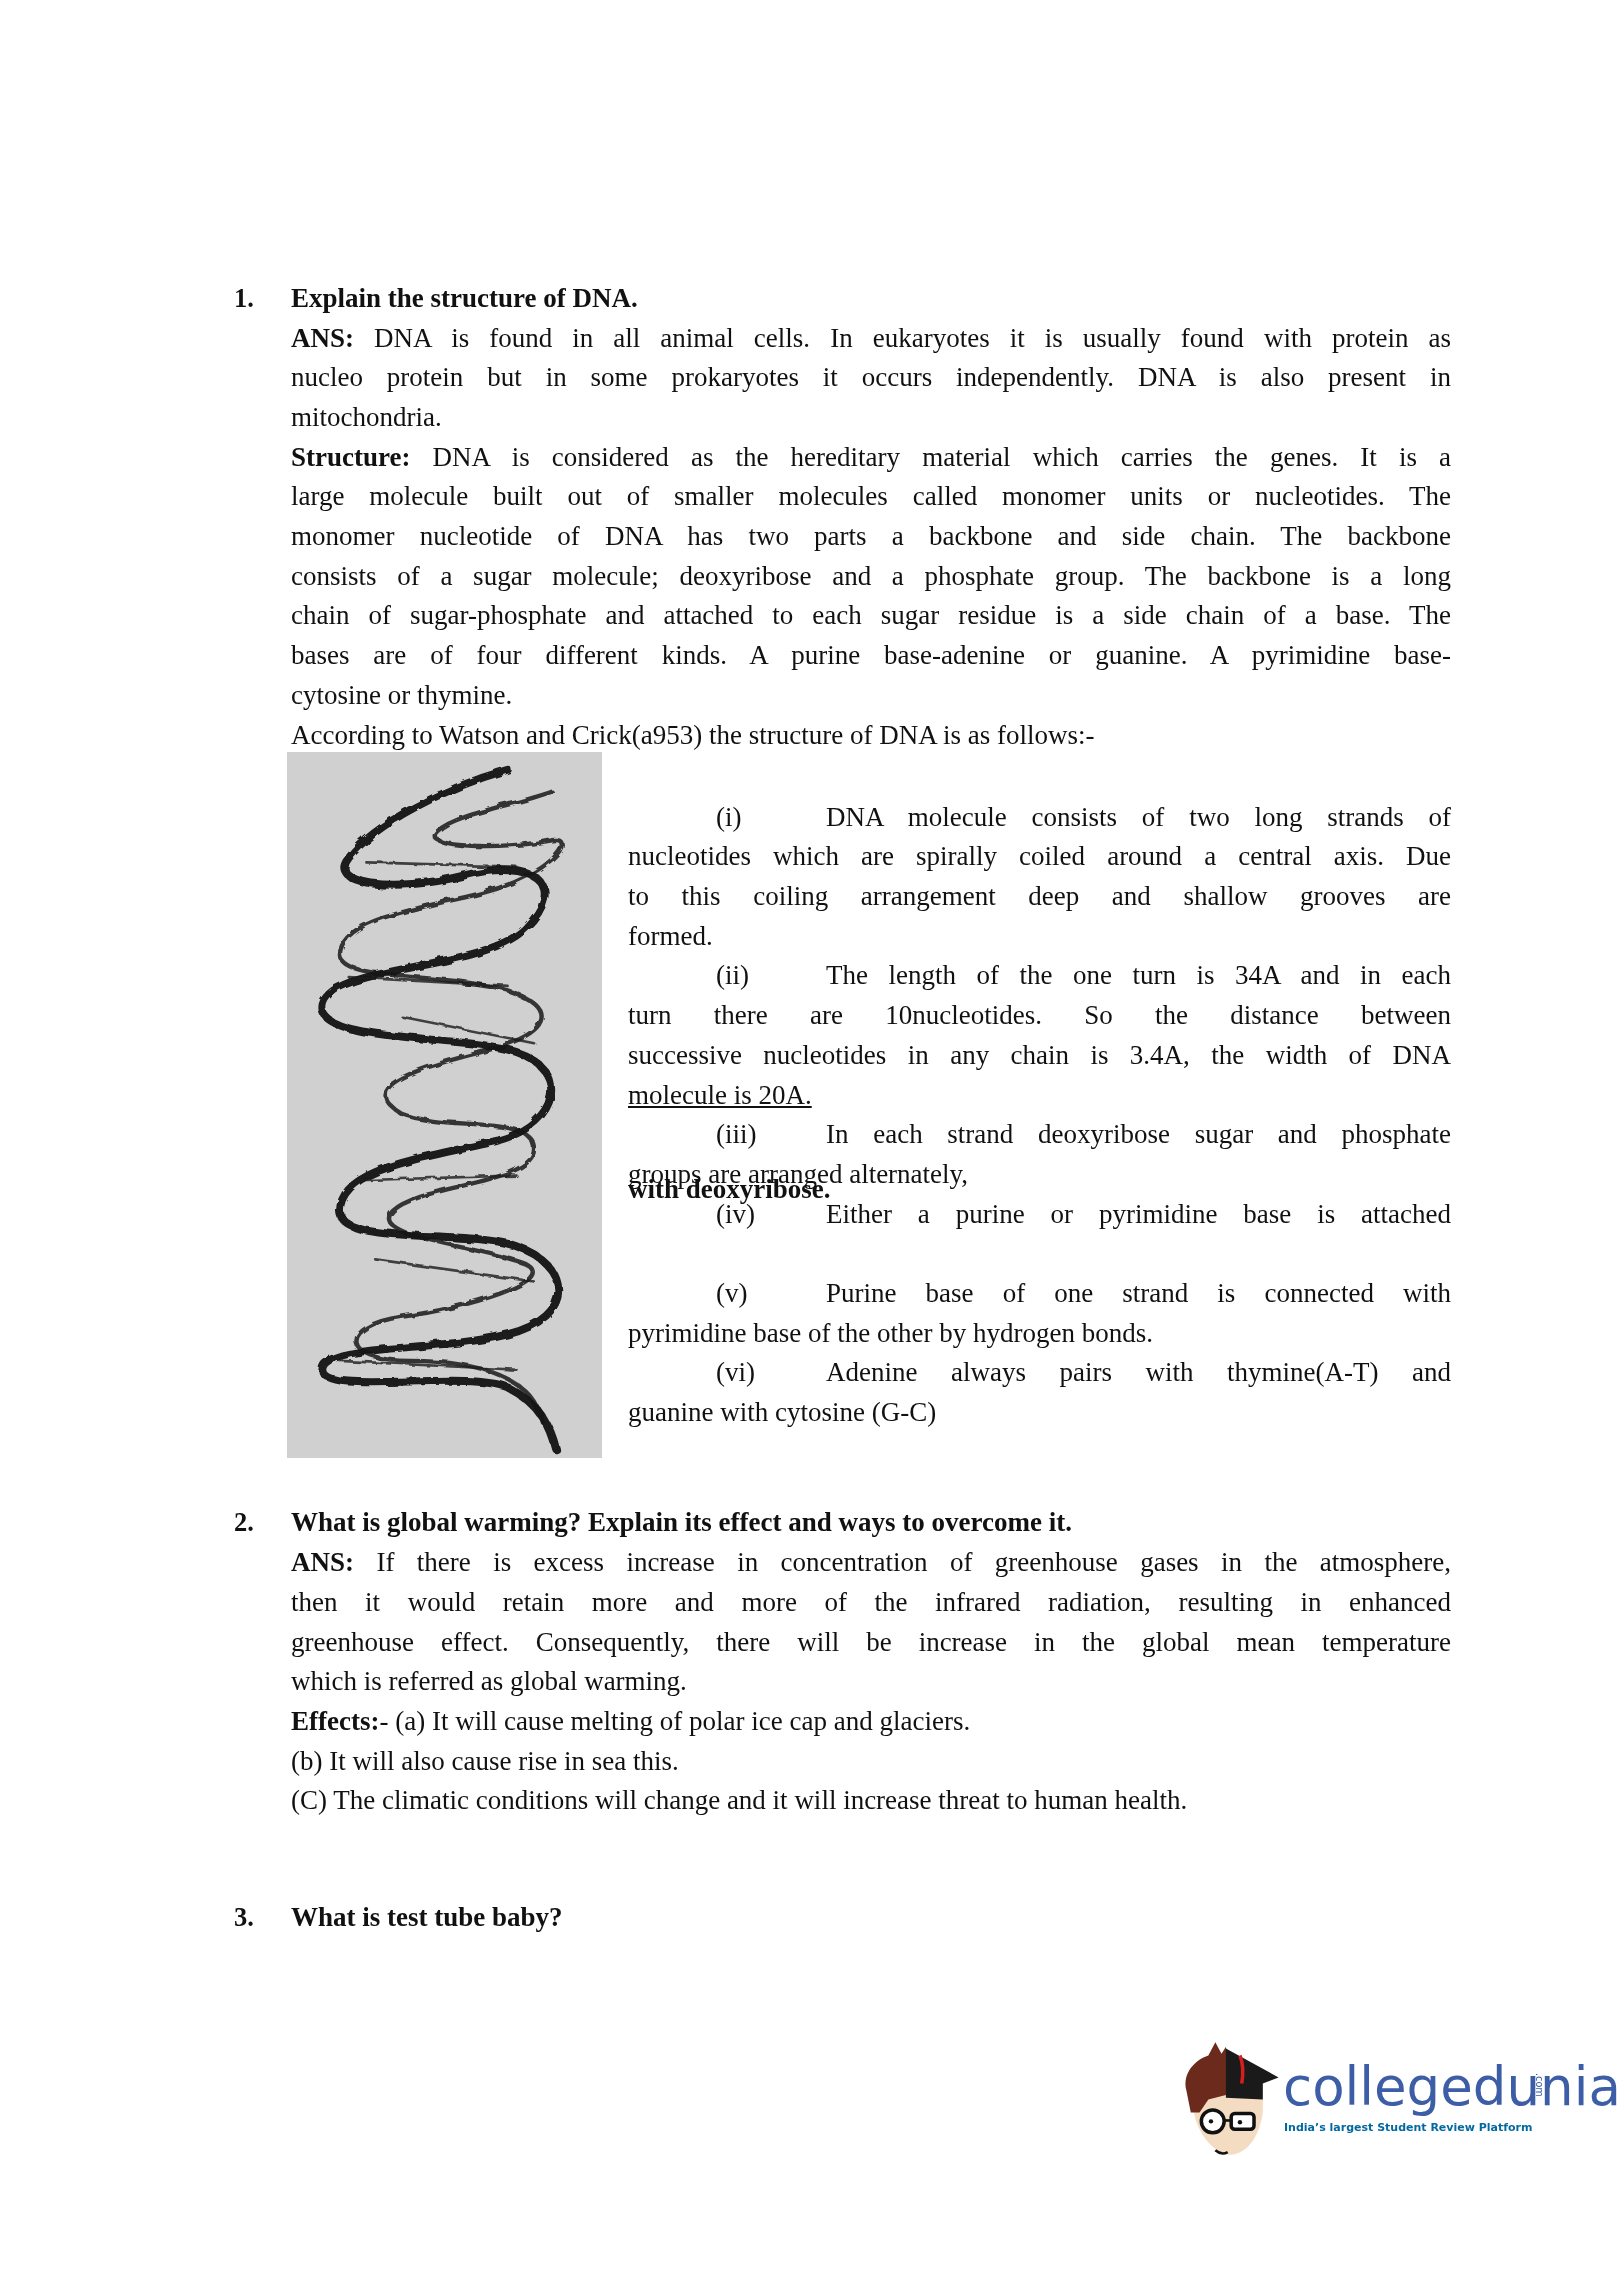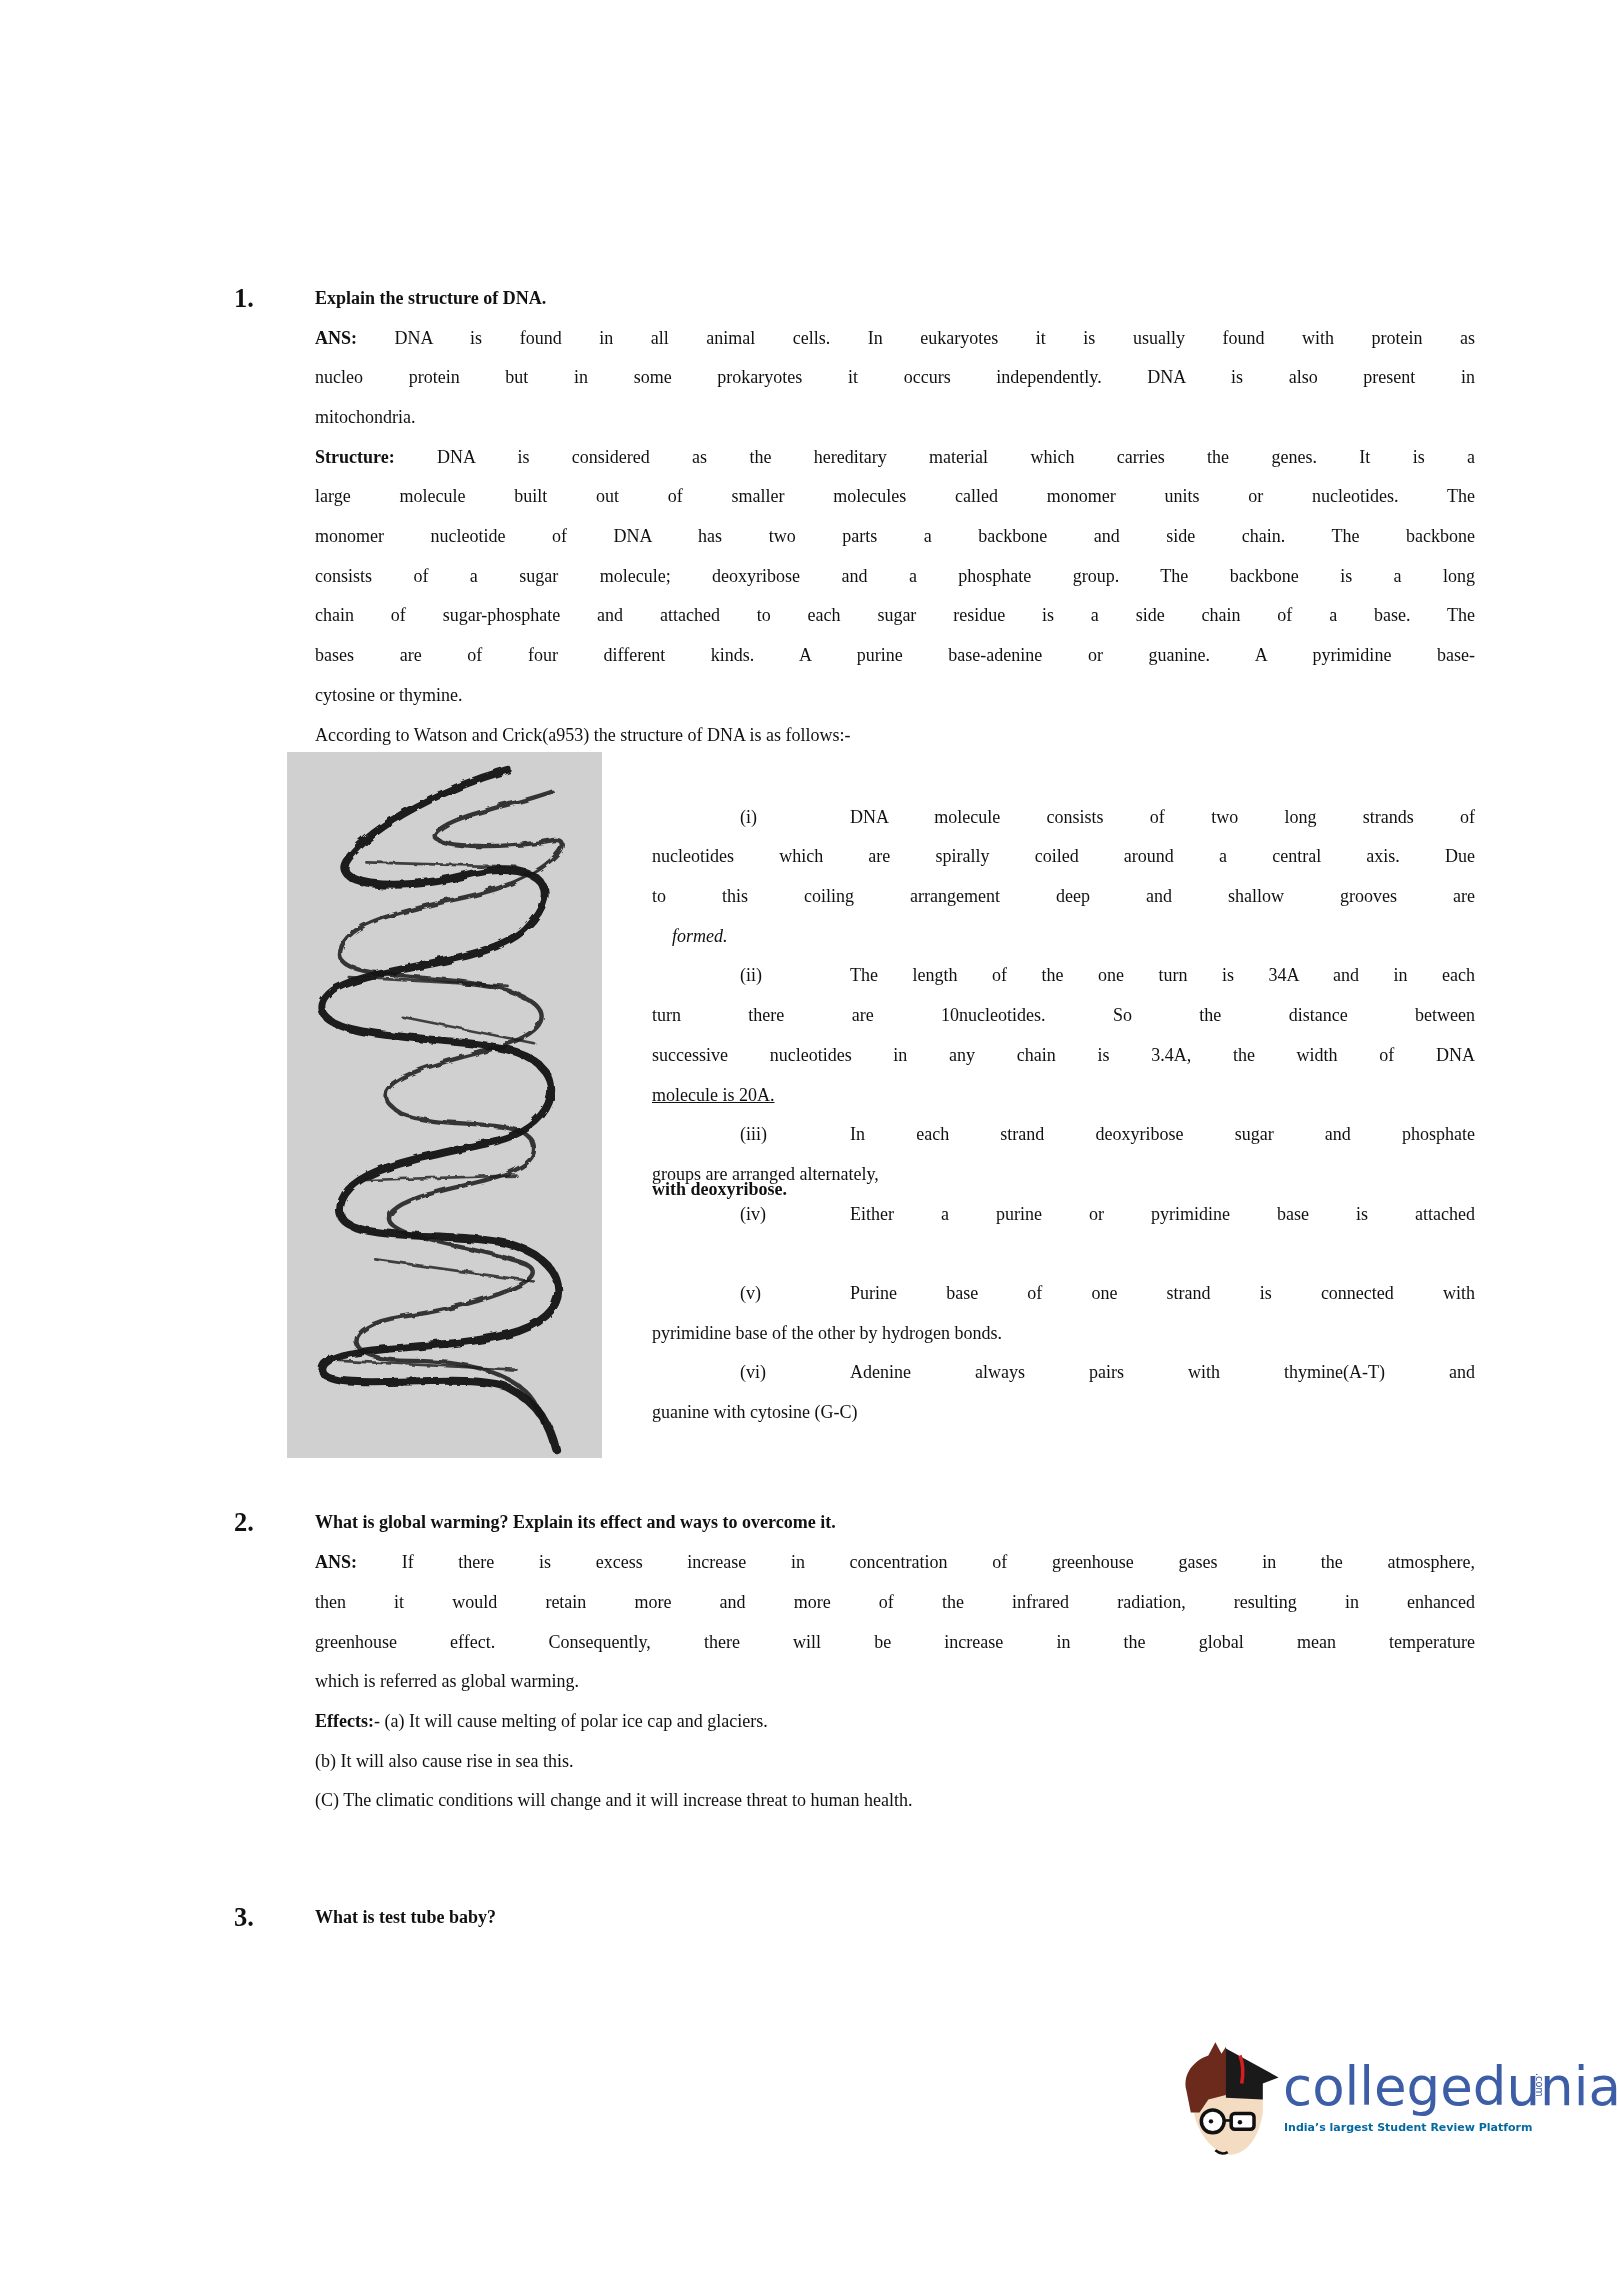--- a/index.html
+++ b/index.html
@@ -1,18 +1,18 @@
 <!DOCTYPE html>
 <html style="font-size:14px"><head>
 <meta charset="utf-8">
 <style>
   html, body { margin: 0; padding: 0; background: #ffffff; }
   body { width: 1620px; height: 2273px; position: relative; overflow: hidden;
          font-family: "Liberation Serif", "DejaVu Serif", serif; color: #111; }
-  .line { position: absolute; white-space: nowrap; font-size: 18px; line-height: 40px; height: 40px; margin-left: 24px; }
+  .line { position: absolute; white-space: nowrap; font-size: 27px; line-height: 40px; height: 40px; }
   .just { text-align: justify; text-align-last: justify; white-space: normal; overflow: hidden; }
   .b { font-weight: bold; }
   .num { position: absolute; font-size: 26.5px; line-height: 40px; font-weight: bold; }
   .heading { font-weight: bold; }
   .roman { display: inline-block; width: 110px; }
   #dna-image { position: absolute; left: 287px; top: 752px; width: 315px; height: 706px;
                background: #cfd0cf; overflow: hidden; }
   #logo { position: absolute; left: 1182px; top: 2029px; width: 388px; height: 132px; }
   .logo-word { position: absolute; left: 101px; top: 26.5px; font-family: "DejaVu Sans", sans-serif;
                font-size: 53px; color: #3d5ea6; letter-spacing: 0px; line-height: 62px; }
@@ -62,21 +62,21 @@
         <line x1="100" y1="575" x2="280" y2="600"></line>
         <line x1="60" y1="690" x2="260" y2="700"></line>
       </g>
     </g>
   </svg>
 </div>
 
 <div class="line just" style="left:628px; top:797px; width:823px;"><span class="roman" style="margin-left:88px;">(i)</span><span>DNA molecule consists of two long strands of</span></div>
 <div class="line just" style="left:628px; top:836px; width:823px;">nucleotides which are spirally coiled around a central axis. Due</div>
 <div class="line just" style="left:628px; top:876px; width:823px;">to this coiling arrangement deep and shallow grooves are</div>
-<div class="line" style="left:648px; top:916px;font-style:italic;">formed.</div>
+<div class="line" style="left:628px; top:916px;">formed.</div>
 
 <div class="line just" style="left:628px; top:955px; width:823px;"><span class="roman" style="margin-left:88px;">(ii)</span><span>The length of the one turn is 34A and in each</span></div>
 <div class="line just" style="left:628px; top:995px; width:823px;">turn there are 10nucleotides. So the distance between</div>
 <div class="line just" style="left:628px; top:1035px; width:823px;">successive nucleotides in any chain is 3.4A, the width of DNA</div>
 <div class="line" style="left:628px; top:1075px;text-decoration:underline;">molecule is 20A.</div>
 
 <div class="line just" style="left:628px; top:1114px; width:823px;"><span class="roman" style="margin-left:88px;">(iii)</span><span>In each strand deoxyribose sugar and phosphate</span></div>
 <div class="line" style="left:628px; top:1154px;">groups are arranged alternately,</div>
 
 <div class="line just" style="left:628px; top:1194px; width:823px;"><span class="roman" style="margin-left:88px;">(iv)</span><span>Either a purine or pyrimidine base is attached</span></div>

